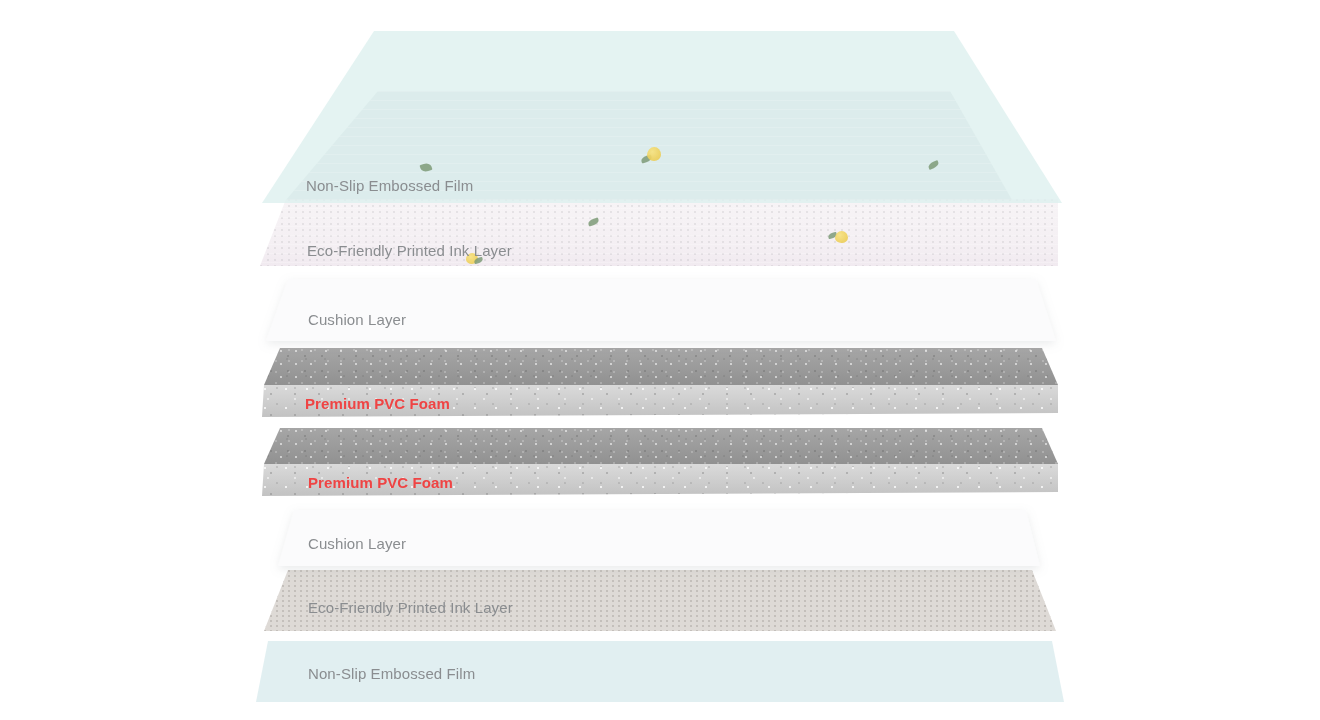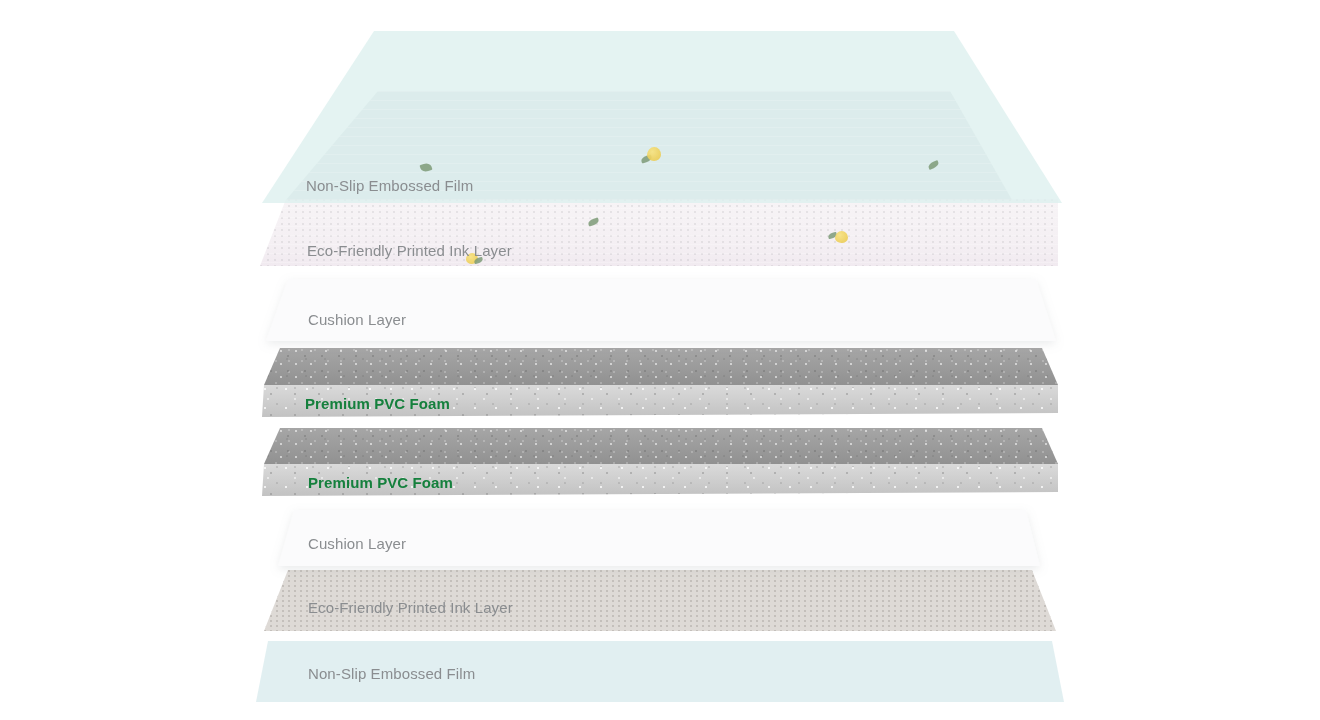--- a/index.html
+++ b/index.html
@@ -18,21 +18,21 @@
   
   .lbl{
     position:absolute;
     font-size:15px;
     letter-spacing:.1px;
     color:#8a8d90;
     white-space:nowrap;
     font-family:"Liberation Sans", sans-serif;
     z-index:40;
   }
-  .lbl.dark{color:#15803d;font-weight:bold;}
+  .lbl.dark{color:#ef4444;font-weight:bold;}
 
   
   .tex-dots{
     position:absolute;inset:0;
     background-image:
       radial-gradient(circle at 1px 1px, rgba(120,115,110,.30) .9px, transparent 1.1px);
     background-size:6px 5px;
     opacity:.85;
   }
   .tex-mesh{

